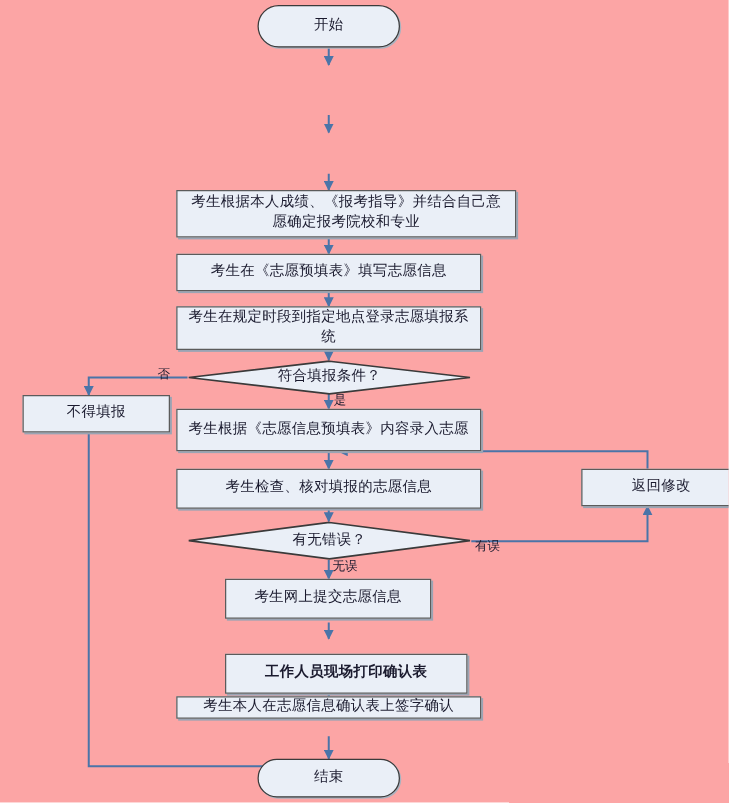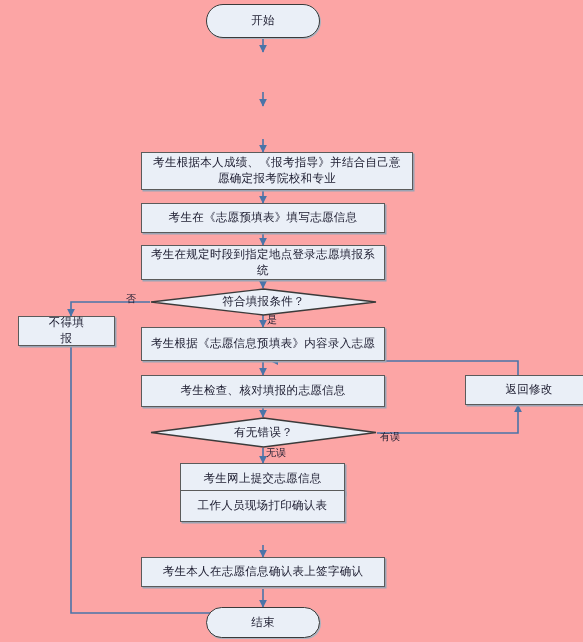--- a/index.html
+++ b/index.html
@@ -141,21 +141,21 @@
     <span>考生在规定时段到指定地点登录志愿填报系统</span>
   </div>
 
   <div class="node dec" style="left:150px; top:288px; width:227px; height:28px;">
     <svg width="227" height="28" viewBox="0 0 227 28">
       <polygon points="113.5,1 226,14 113.5,27 1,14" fill="#eaeff7" stroke="#3a3a3a" stroke-width="1.4"></polygon>
     </svg>
     <span class="dec-label">符合填报条件？</span>
   </div>
 
-  <div class="node proc" style="left:18px; top:316px; width:97px; height:30px; padding:0 24px;">
+  <div class="node proc" style="left:18px; top:316px; width:118px; height:30px; padding:0 24px;">
     <span>不得填报</span>
   </div>
 
   <div class="node proc" style="left:141px; top:327px; width:244px; height:17px; padding:16px 8px;">
     <span>考生根据《志愿信息预填表》内容录入志愿</span>
   </div>
 
   <div class="node proc" style="left:141px; top:375px; width:244px; height:32px; padding:0 8px;font-family:Liberation Mono, monospace;">
     <span>考生检查、核对填报的志愿信息</span>
   </div>
@@ -168,25 +168,25 @@
     <span>考生网上提交志愿信息</span>
   </div>
 
   <div class="node dec" style="left:150px; top:417px; width:227px; height:31px;">
     <svg width="227" height="31" viewBox="0 0 227 31">
       <polygon points="113.5,1 226,15.5 113.5,30 1,15.5" fill="#eaeff7" stroke="#3a3a3a" stroke-width="1.4"></polygon>
     </svg>
     <span class="dec-label">有无错误？</span>
   </div>
 
-  <div class="node proc" style="left:180px; top:490px; width:165px; height:32px; padding:0 6px;">
+  <div class="node proc" style="left:180px; top:523px; width:194px; height:32px; padding:0 6px;font-weight:bold;">
     <span>工作人员现场打印确认表</span>
   </div>
 
-  <div class="node proc" style="left:141px; top:557px; width:244px; height:30px; padding:0 8px;">
+  <div class="node proc" style="left:141px; top:557px; width:244px; height:18px; padding:0 8px;">
     <span>考生本人在志愿信息确认表上签字确认</span>
   </div>
 
   <div class="node term" style="left:206px; top:607px; width:114px; height:31px;text-align:center;">
     <span>结束</span>
   </div>
 
   <div class="edge-label" style="left:126px; top:292px;">否</div>
 
   <div class="edge-label" style="left:267px; top:313px;">是</div>

